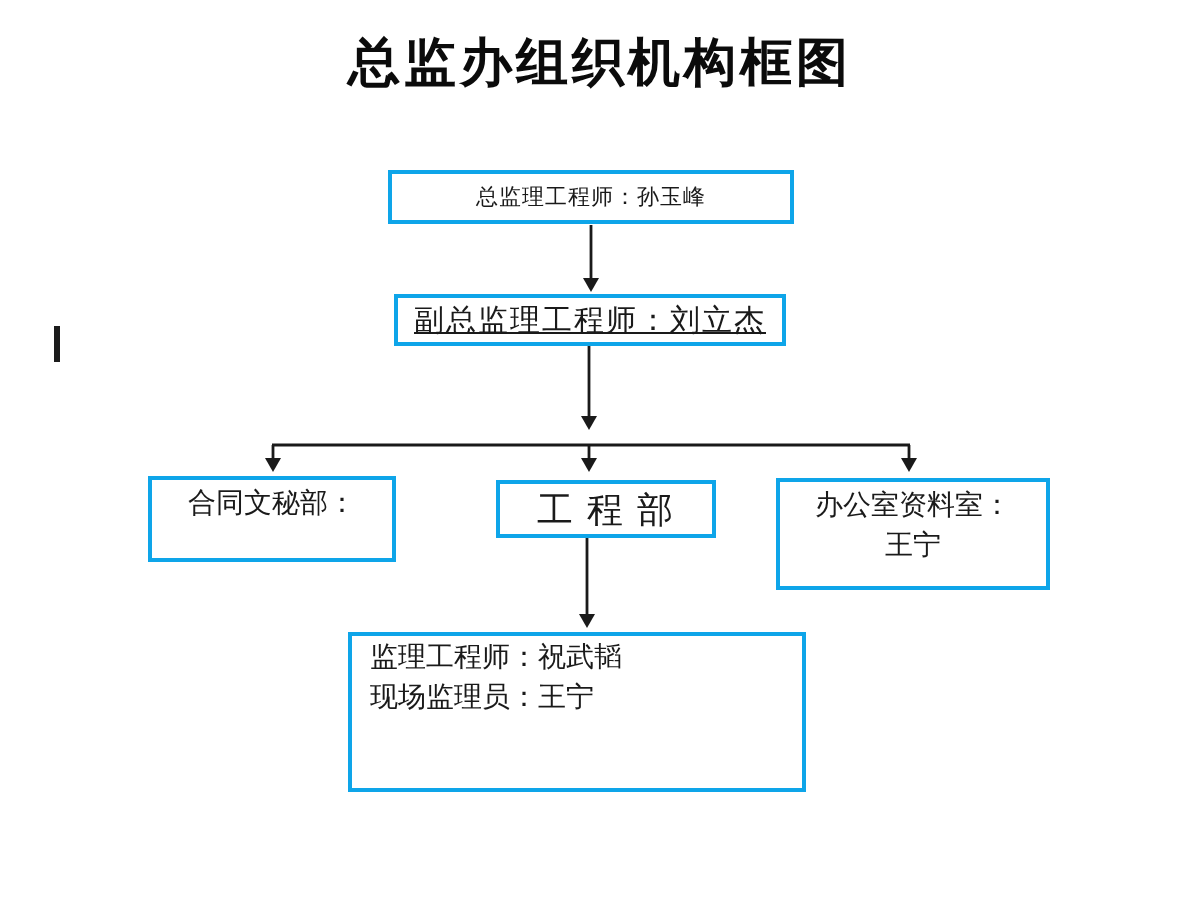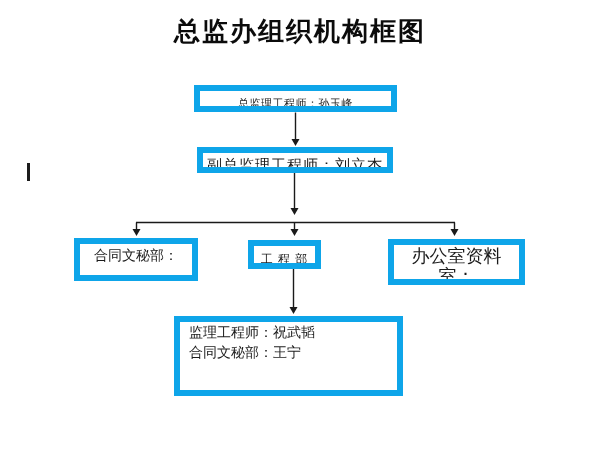--- a/index.html
+++ b/index.html
@@ -19,45 +19,45 @@
     width: 600px;
     text-align: center;
     font-size: 26px;
     font-weight: bold;
     letter-spacing: 2px;
     color: #0b0b0b;
   }
   .node {
     position: absolute;
     box-sizing: border-box;
-    border: 6px solid #0ea5e9;
+    border: 2px solid #0ea5e9;
     background: #ffffff;
     color: #1a1a1a;
     text-align: center;
     overflow: hidden;
   }
   .node-chief {
     left: 194px; top: 85px; width: 203px; height: 27px;
     font-size: 11px; line-height: 25px; letter-spacing: 0.5px;
   }
   .node-deputy {
     left: 197px; top: 147px; width: 196px; height: 26px;
-    font-size: 15px; line-height: 24px; letter-spacing: 1px;
+    font-size: 15px; line-height: 24px; letter-spacing: 1px; text-decoration: underline;
   }
   .node-contract {
     left: 74px; top: 238px; width: 124px; height: 43px;
     font-size: 14px; line-height: 20px; padding-top: 1px;
   }
   .node-engineering {
-    left: 248px; top: 240px; width: 73px; height: 29px;
-    font-size: 12px; line-height: 27px; letter-spacing: 1px;
+    left: 248px; top: 240px; width: 110px; height: 29px;
+    font-size: 18px; line-height: 27px; letter-spacing: 1px;
   }
   .node-office {
-    left: 388px; top: 239px; width: 137px; height: 46px;
-    font-size: 18px; line-height: 20px; padding-top: 1px;
+    left: 388px; top: 239px; width: 137px; height: 56px;
+    font-size: 14px; line-height: 20px; padding-top: 1px;
   }
   .node-staff {
     left: 174px; top: 316px; width: 229px; height: 80px;
     font-size: 14px; line-height: 19.5px;
     text-align: left; padding: 1px 0 0 9px;
   }
   .connector-svg {
     position: absolute;
     left: 0; top: 0;
     width: 600px; height: 450px;
@@ -113,20 +113,21 @@
   <div class="node node-contract">
     <div>合同文秘部：</div>
   </div>
 
   <div class="node node-engineering">
     <span>工 程 部</span>
   </div>
 
   <div class="node node-office">
     <div>办公室资料室：</div>
+    <div>王宁</div>
   </div>
 
   <div class="node node-staff">
     <div>监理工程师：祝武韬</div>
-    <div>合同文秘部：王宁</div>
+    <div>现场监理员：王宁</div>
   </div>
 
 </div>
 
 </body></html>

